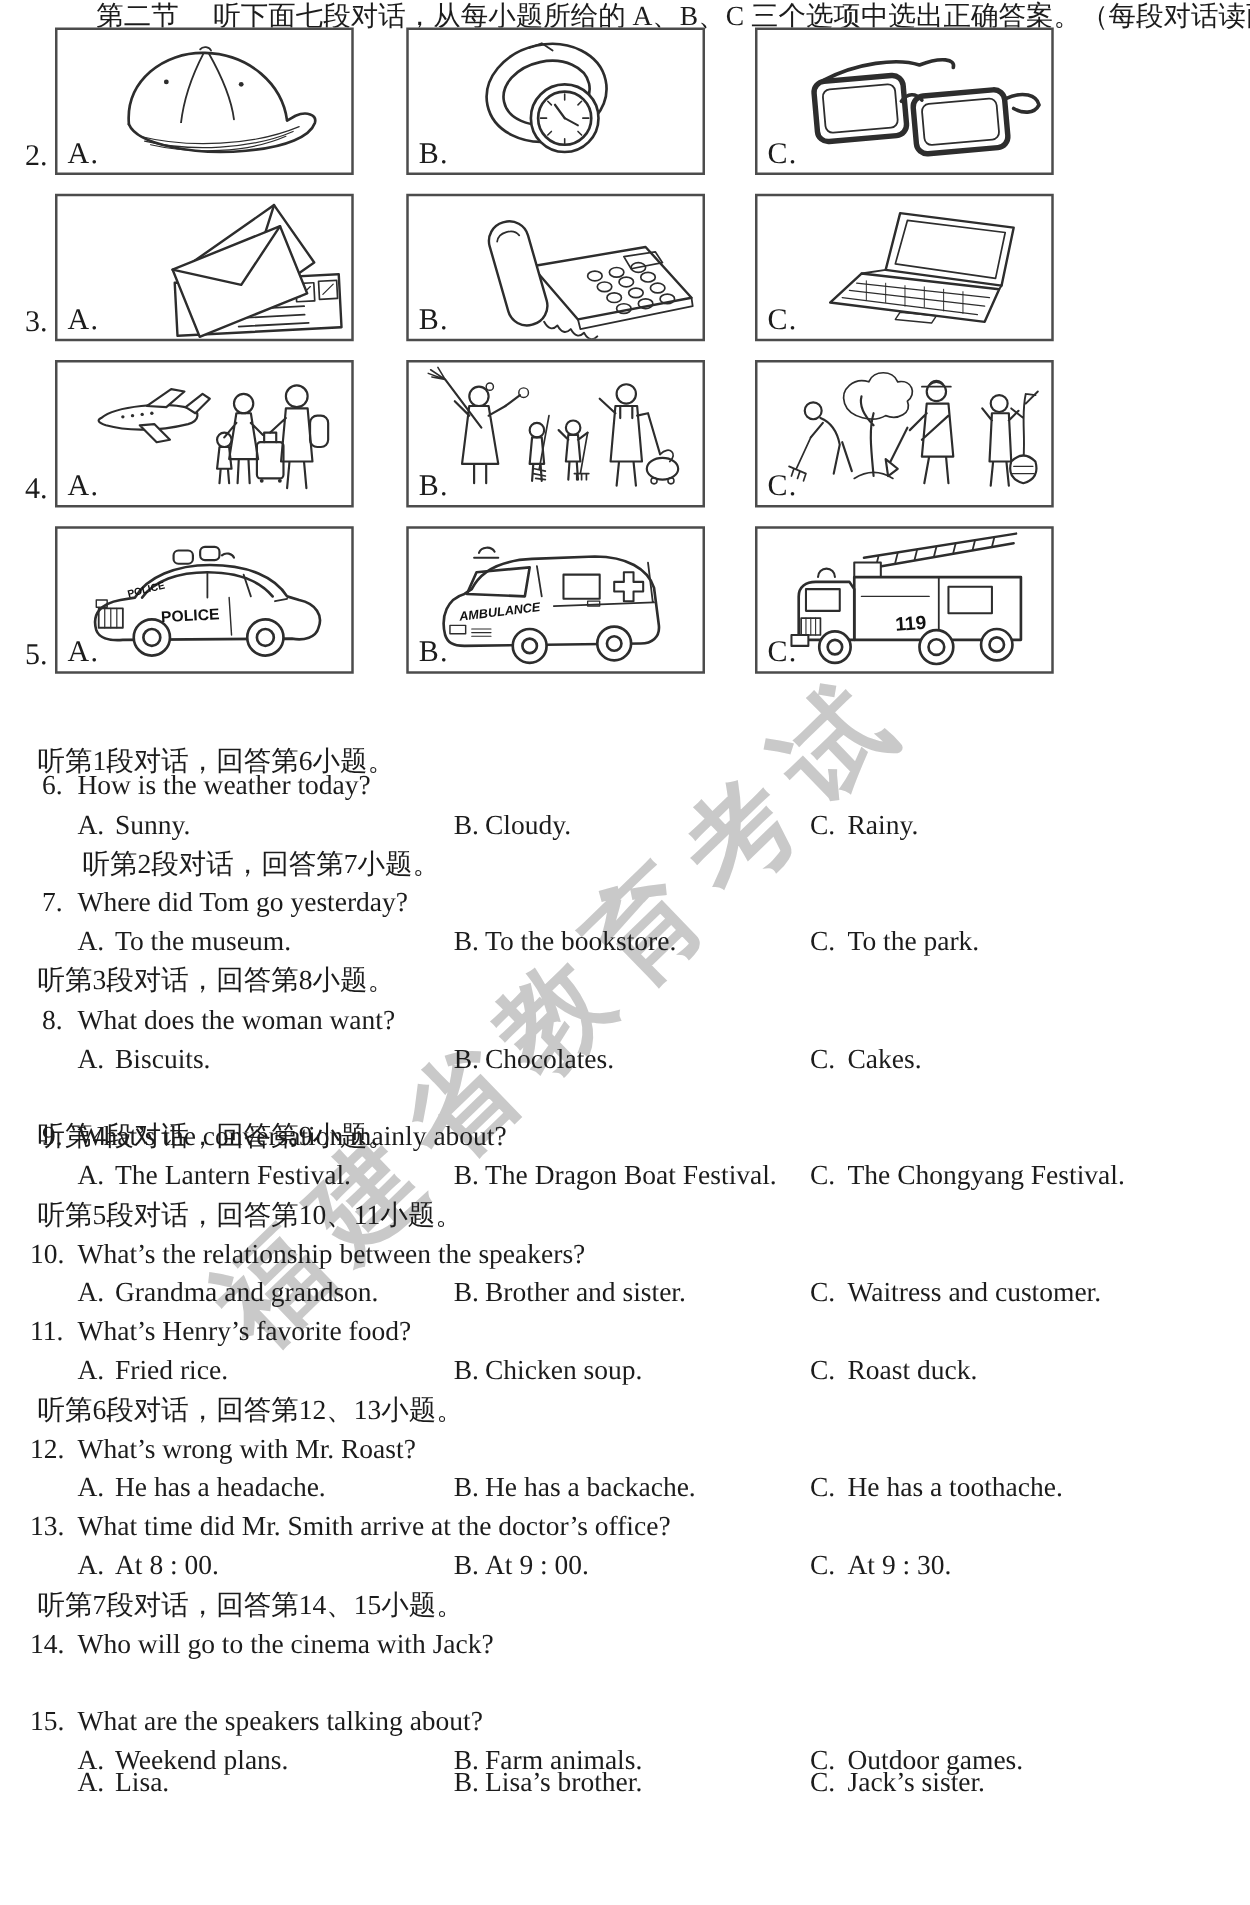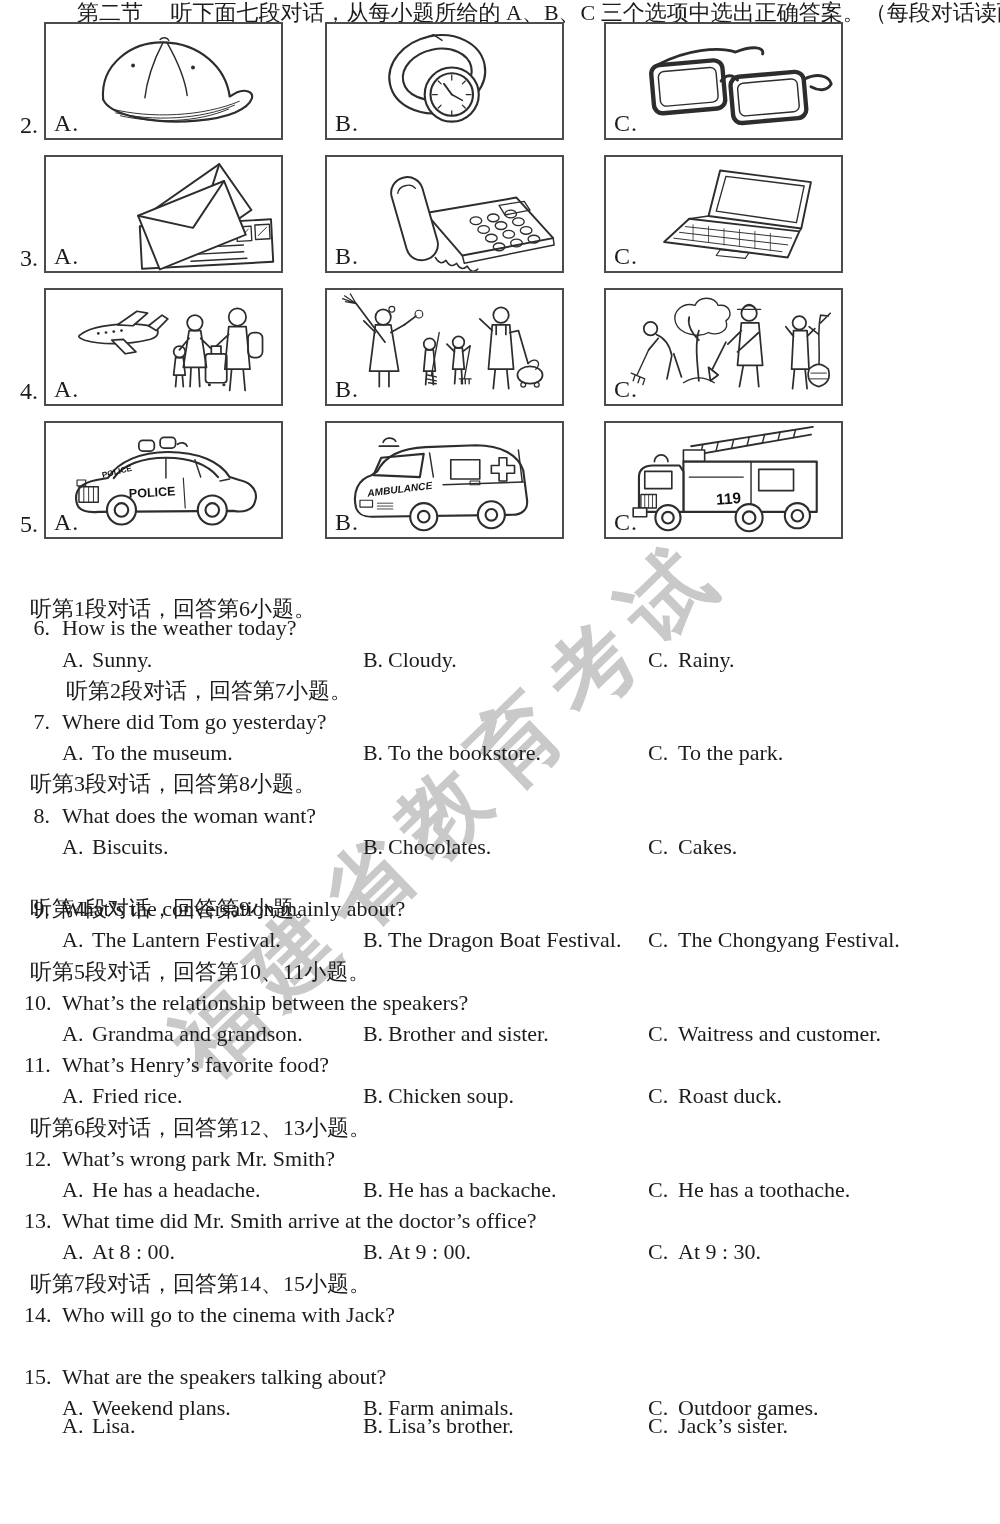--- a/index.html
+++ b/index.html
@@ -389,21 +389,21 @@
       <div class="line" style="top: 1083px;">
         <span class="opt opt-a"><span class="letter">A.</span><span>Fried rice.</span></span>
         <span class="opt opt-b"><span class="letter">B.</span><span>Chicken soup.</span></span>
         <span class="opt opt-c"><span class="letter">C.</span><span>Roast duck.</span></span>
       </div>
       <div class="line" style="top: 1115px;">
         <span class="cue-text">听第6段对话，回答第12、13小题。</span>
       </div>
       <div class="line" style="top: 1146px;">
         <span class="qnum">12.</span>
-        <span class="qtext">What’s wrong park Mr. Smith?</span>
+        <span class="qtext">What’s wrong with Mr. Roast?</span>
       </div>
       <div class="line" style="top: 1177px;">
         <span class="opt opt-a"><span class="letter">A.</span><span>He has a headache.</span></span>
         <span class="opt opt-b"><span class="letter">B.</span><span>He has a backache.</span></span>
         <span class="opt opt-c"><span class="letter">C.</span><span>He has a toothache.</span></span>
       </div>
       <div class="line" style="top: 1208px;">
         <span class="qnum">13.</span>
         <span class="qtext">What time did Mr. Smith arrive at the doctor’s office?</span>
       </div>

